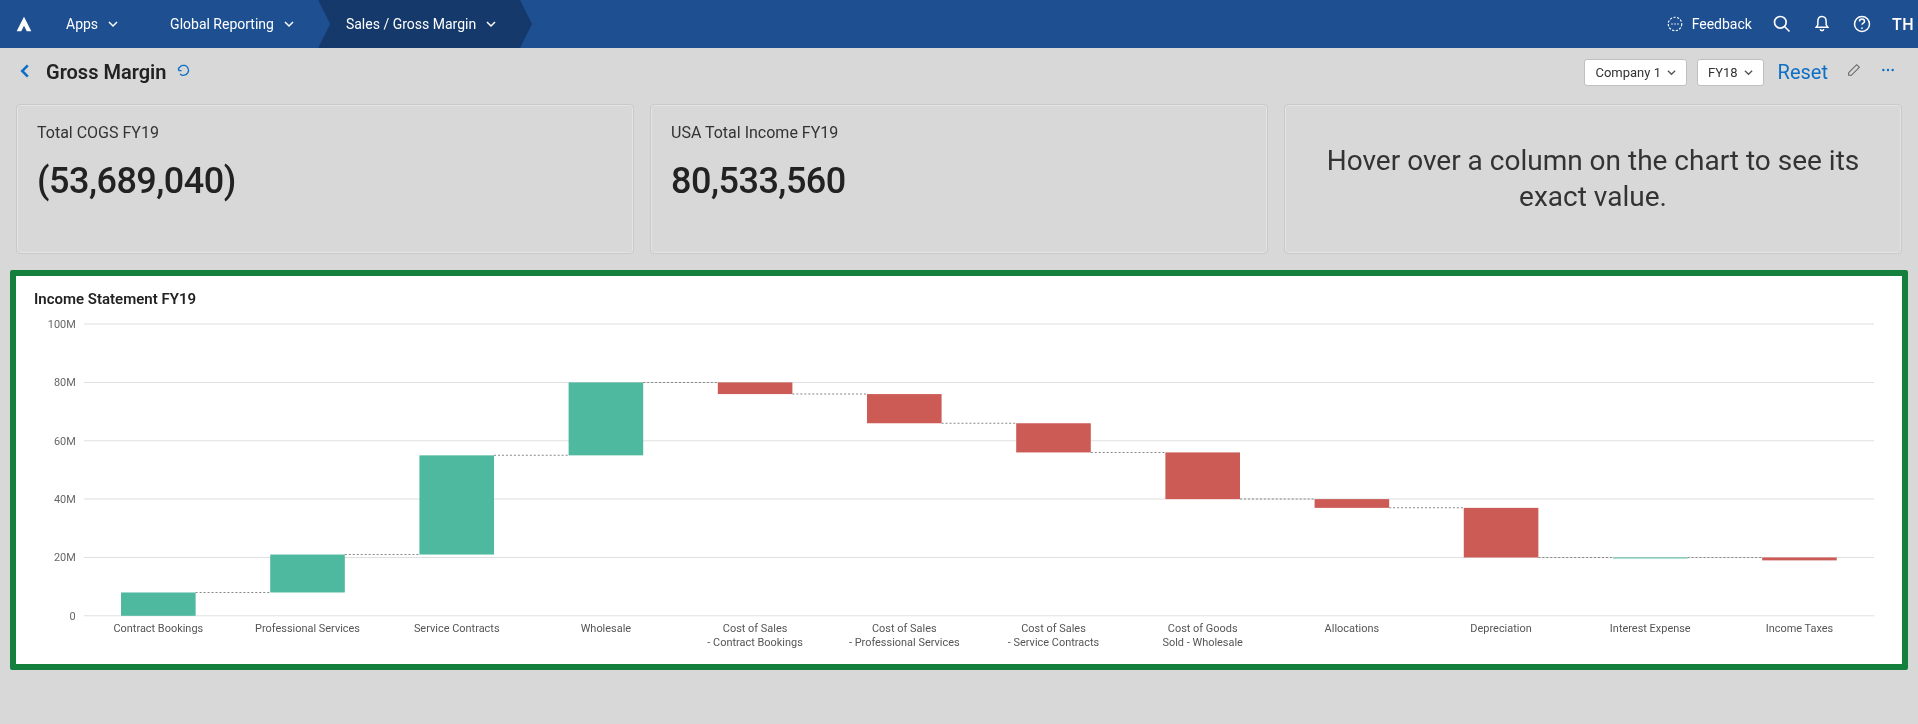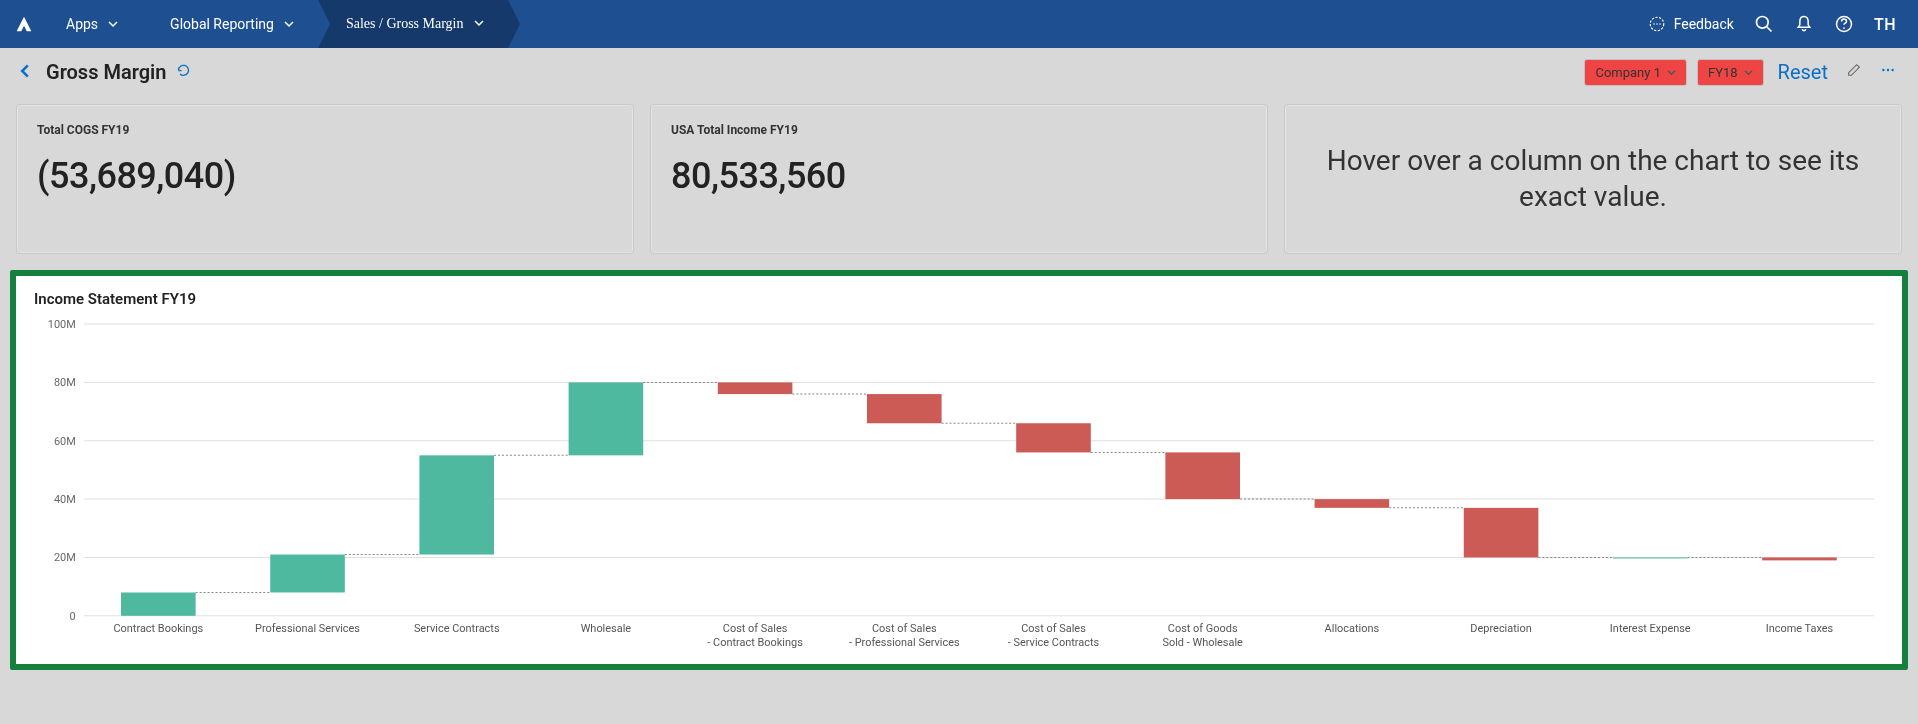--- a/index.html
+++ b/index.html
@@ -10,44 +10,44 @@
   .logo { width: 48px; display: flex; align-items: center; justify-content: center; background: #1d4f91; }
   .logo svg { width: 22px; height: 22px; }
   .crumb { display: flex; align-items: center; padding: 0 24px 0 18px; font-size: 14px; position: relative; cursor: pointer; }
   .crumb .chev { margin-left: 10px; }
   .crumb.active { background: #15396a; }
   .crumb::after { content: ""; position: absolute; right: -12px; top: 0; width: 0; height: 0; border-top: 24px solid transparent; border-bottom: 24px solid transparent; border-left: 12px solid #1d4f91; z-index: 2; }
   .crumb.active::after { border-left-color: #15396a; }
   .crumb.apps::after { border-left-color: #1d4f91; }
   .crumb.gr { padding-left: 28px; }
   .crumb.gr::before { content: ""; position: absolute; left: 0; top: 0; width: 0; height: 0; border-top: 24px solid transparent; border-bottom: 24px solid transparent; border-left: 12px solid #1d4f91; z-index: 1; }
-  .crumb.sgm { padding-left: 28px; font-family: Liberation Serif, serif; }
+  .crumb.sgm { padding-left: 28px; }
   .crumb.sgm::before { content: ""; position: absolute; left: 0; top: 0; width: 0; height: 0; border-top: 24px solid transparent; border-bottom: 24px solid transparent; border-left: 12px solid #1d4f91; z-index: 1; }
 
   .topbar-spacer { flex: 1; }
-  .topbar-right { display: flex; align-items: center; gap: 20px; padding-right: 22px; }
+  .topbar-right { display: flex; align-items: center; gap: 20px; padding-right: 4px; }
   .topbar-right .iconbtn { cursor: pointer; display: flex; align-items: center; color: #fff; }
   .feedback { display: flex; align-items: center; gap: 8px; font-size: 14px; cursor: pointer; }
   .avatar { font-size: 16px; font-weight: 500; letter-spacing: 0.5px; }
 
   
   .subhead { height: 48px; display: flex; align-items: center; padding: 0 18px; }
   .subhead .back { color: #0b6fc7; cursor: pointer; margin-right: 14px; }
   .page-title { font-size: 20px; font-weight: 600; color: #222; margin-right: 10px; }
   .refresh { color: #0b6fc7; cursor: pointer; }
   .subhead-spacer { flex: 1; }
   .filters { display: flex; align-items: center; gap: 10px; }
-  .pill { background: #ef4444; border: 1px solid #c0c0c0; border-radius: 3px; padding: 5px 10px; font-size: 13px; color: #333; cursor: pointer; display: flex; align-items: center; gap: 6px; }
+  .pill { background: #ffffff; border: 1px solid #c0c0c0; border-radius: 3px; padding: 5px 10px; font-size: 13px; color: #333; cursor: pointer; display: flex; align-items: center; gap: 6px; }
   .reset { color: #0b6fc7; font-size: 20px; cursor: pointer; padding: 0 4px; }
   .subhead .iconbtn { color: #666; cursor: pointer; padding: 4px; }
 
   
   .kpi-row { display: flex; gap: 16px; padding: 8px 16px 16px 16px; }
   .kpi { flex: 1; background: #d8d8d8; border: 1px solid #c9c9c9; border-radius: 4px; padding: 18px 20px; min-height: 150px; box-shadow: inset 0 0 0 1px rgba(255,255,255,0.3); }
-  .kpi-title { font-size: 12px; color: #333; font-weight: 700; margin-bottom: 18px; }
+  .kpi-title { font-size: 16px; color: #333; font-weight: 400; margin-bottom: 18px; }
   .kpi-value { font-size: 36px; font-weight: 500; color: #222; letter-spacing: -0.5px; }
   .kpi.hint { display: flex; align-items: center; }
   .kpi.hint .hint-text { font-size: 28px; color: #333; text-align: center; line-height: 1.3; padding: 0 10px; }
 
   
   .chart-card { margin: 0 10px 10px 10px; background: #fff; border: 6px solid #15803d; border-radius: 2px; padding: 14px 18px 10px 18px; height: 400px; display: flex; flex-direction: column; }
   .chart-title { font-size: 15px; font-weight: 600; color: #222; margin-bottom: 6px; }
   .chart-area { flex: 1; position: relative; }
 
   svg.waterfall { width: 100%; height: 100%; }

